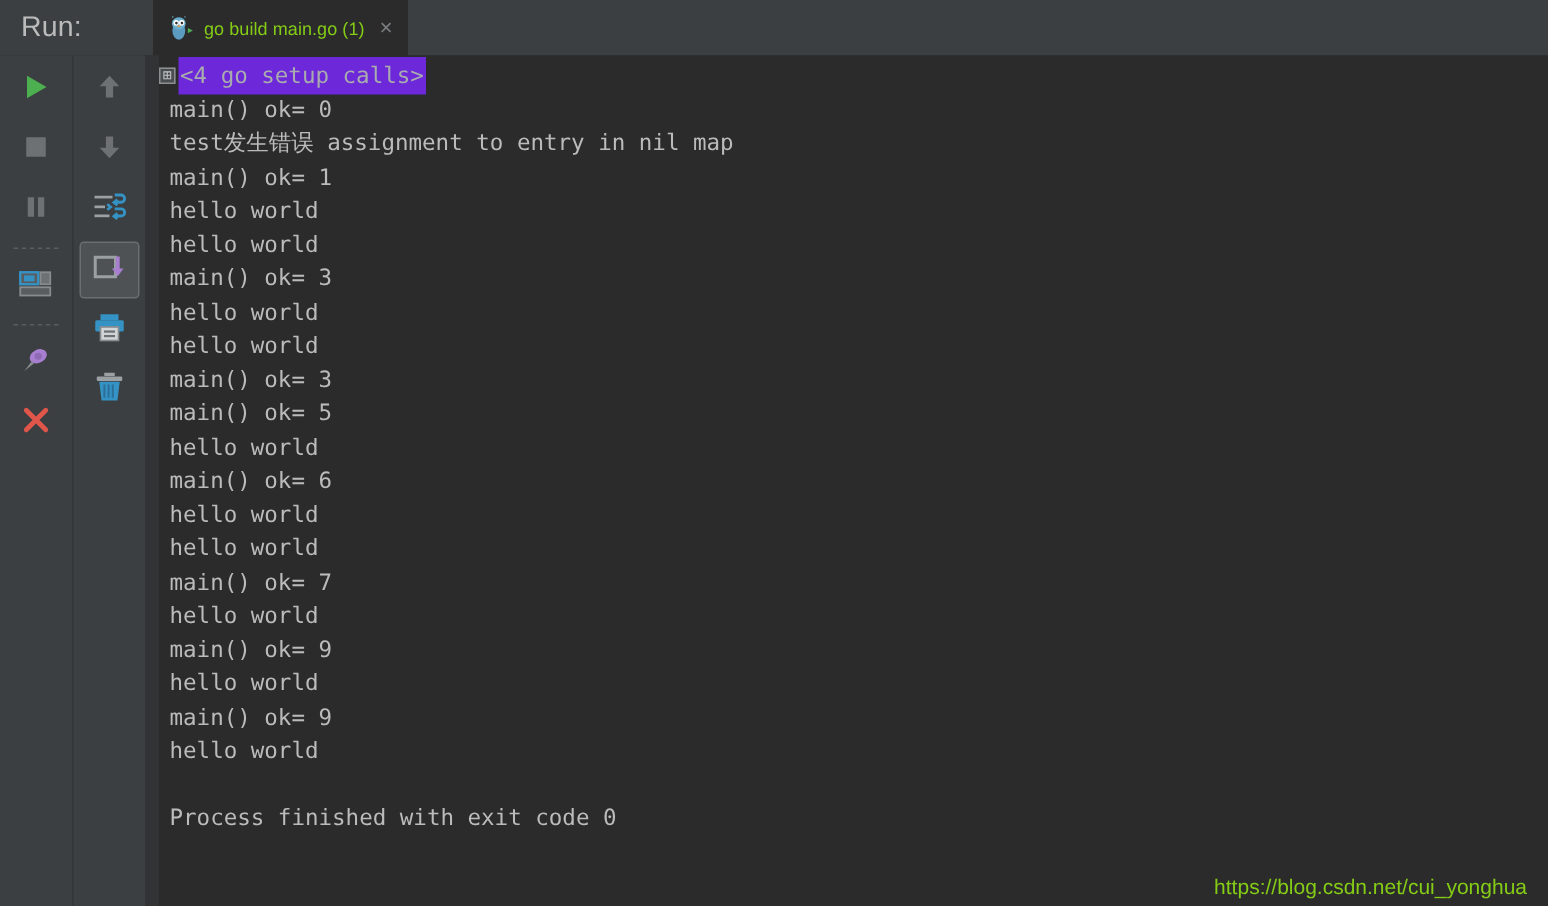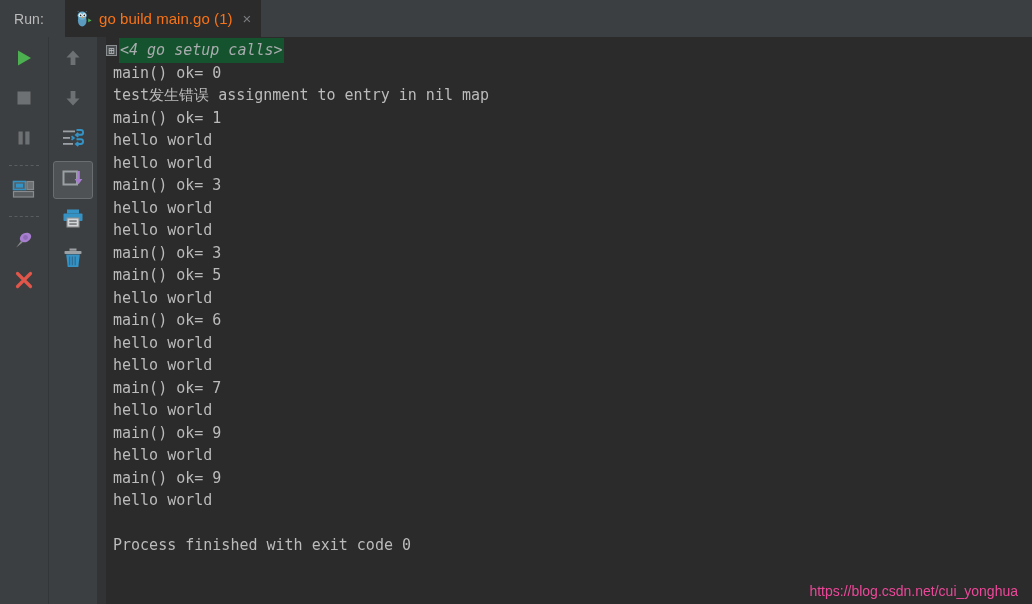--- a/index.html
+++ b/index.html
@@ -26,46 +26,46 @@
   .tab-bar {
     position: absolute;
     left: 0; top: 0;
     width: 1032px;
     height: 37px;
     background: #3c3f41;
     display: flex;
     align-items: center;
   }
   .run-label {
-    width: 65px;
+    width: 102px;
     padding-left: 14px;
     box-sizing: border-box;
-    font-size: 14px;
+    font-size: 19px;
     color: #bbbbbb;
     letter-spacing: 0.1px;
     white-space: nowrap;
   }
   .run-tab {
     height: 37px;
     background: #2b2b2b;
     display: flex;
     align-items: center;
     padding: 0 10px 0 10px;
     box-sizing: border-box;
     gap: 7px;
   }
   .gopher-icon {
     width: 17px;
     height: 18px;
     position: relative;
     flex: none;
   }
   .tab-title {
-    font-size: 15px;
-    color: #f97316;
+    font-size: 12px;
+    color: #84cc16;
     white-space: nowrap;
     letter-spacing: 0.05px;
   }
   .tab-close {
     font-size: 15px;
     color: #7a7d7f;
     margin-left: 3px;
     line-height: 1;
     cursor: default;
   }
@@ -154,36 +154,35 @@
     color: #c0c3c5;
     font-size: 10px;
     line-height: 9px;
     font-family: "DejaVu Sans Mono", monospace;
     margin-left: 0px;
     margin-right: 2px;
     box-sizing: border-box;
     flex: none;
   }
   .fold-text {
-    background: #14532d;
+    background: #6d28d9;
     color: #a9acae;
     white-space: pre;
     padding: 1px 1px 2px 1px;
-    font-style: italic;
   }
   .console-line.blank { color: transparent; }
 
   
   .watermark {
     position: absolute;
     right: 14px;
     bottom: 5px;
     font-family: "Liberation Sans", sans-serif;
     font-size: 14px;
-    color: #ec4899;
+    color: #84cc16;
     white-space: nowrap;
   }
 </style>
 </head>
 <body>
 
 <div class="ide-window">
 
   <div class="tab-bar">
     <div class="run-label">Run:</div>

